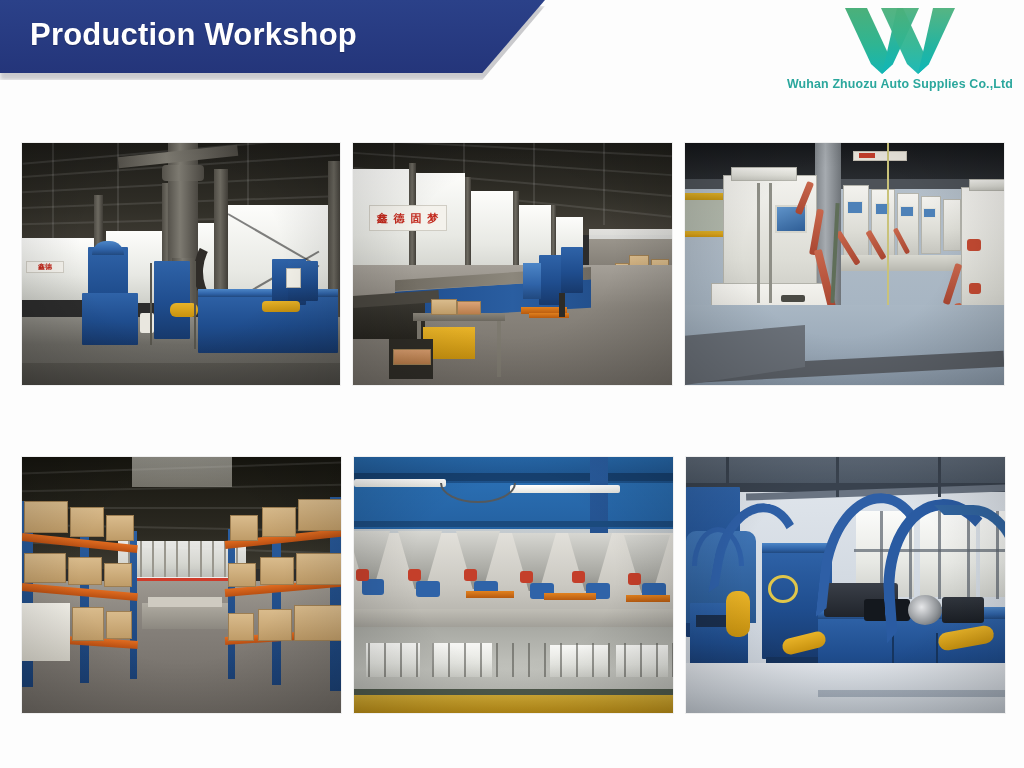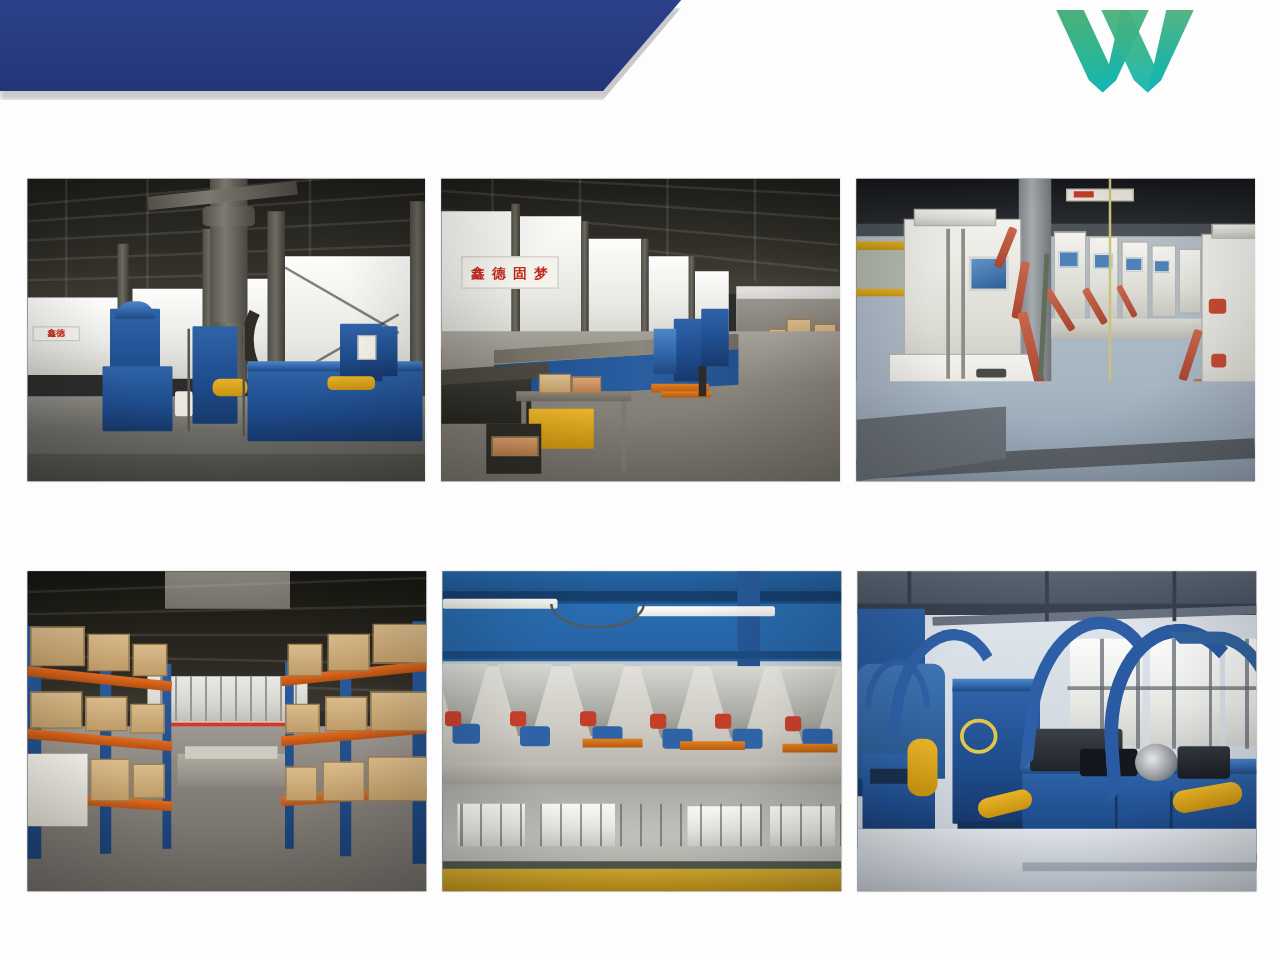--- a/index.html
+++ b/index.html
@@ -216,20 +216,21 @@
     background: radial-gradient(ellipse at 50% 45%, rgba(0,0,0,0) 45%, rgba(0,0,0,.20) 100%);
     pointer-events: none;
   }
 </style>
 </head>
 <body>
 
 <div id="header-banner">
   <div id="banner-shadow"></div>
   <div id="banner-shape"></div>
+  <div id="page-title">Production Workshop</div>
 </div>
 
 <div id="brand-logo">
   <svg id="logo-mark" viewBox="0 0 118 74">
     <defs>
       <linearGradient id="wgrad" x1="0" y1="0" x2="0" y2="1">
         <stop offset="0%" stop-color="#4cb07a"></stop>
         <stop offset="55%" stop-color="#2fb592"></stop>
         <stop offset="100%" stop-color="#13b6b4"></stop>
       </linearGradient>
@@ -237,20 +238,21 @@
         <stop offset="0%" stop-color="#56b583"></stop>
         <stop offset="60%" stop-color="#23b4a1"></stop>
         <stop offset="100%" stop-color="#0fb7b8"></stop>
       </linearGradient>
     </defs>
     <polygon points="4,6 26,6 52,62 41,72 30,62" fill="url(#wgrad)"></polygon>
     <polygon points="56,6 78,6 52,62 41,72" fill="url(#wgrad2)"></polygon>
     <polygon points="40,6 62,6 88,62 77,72 66,62" fill="url(#wgrad)" opacity=".95"></polygon>
     <polygon points="92,6 114,6 88,62 77,72" fill="url(#wgrad2)"></polygon>
   </svg>
+  <div id="logo-company-name">Wuhan Zhuozu Auto Supplies Co.,Ltd</div>
 </div>
 
 <div id="photo-grid">
 
   <div class="photo-row" id="photo-row-top">
 
     <div class="photo-cell">
       <div class="scene">
         <div class="roof-dark" style="height:118px"></div>
         <div class="truss" style="left:0;top:6px;width:100%;height:2px;transform:rotate(-5deg)"></div>

